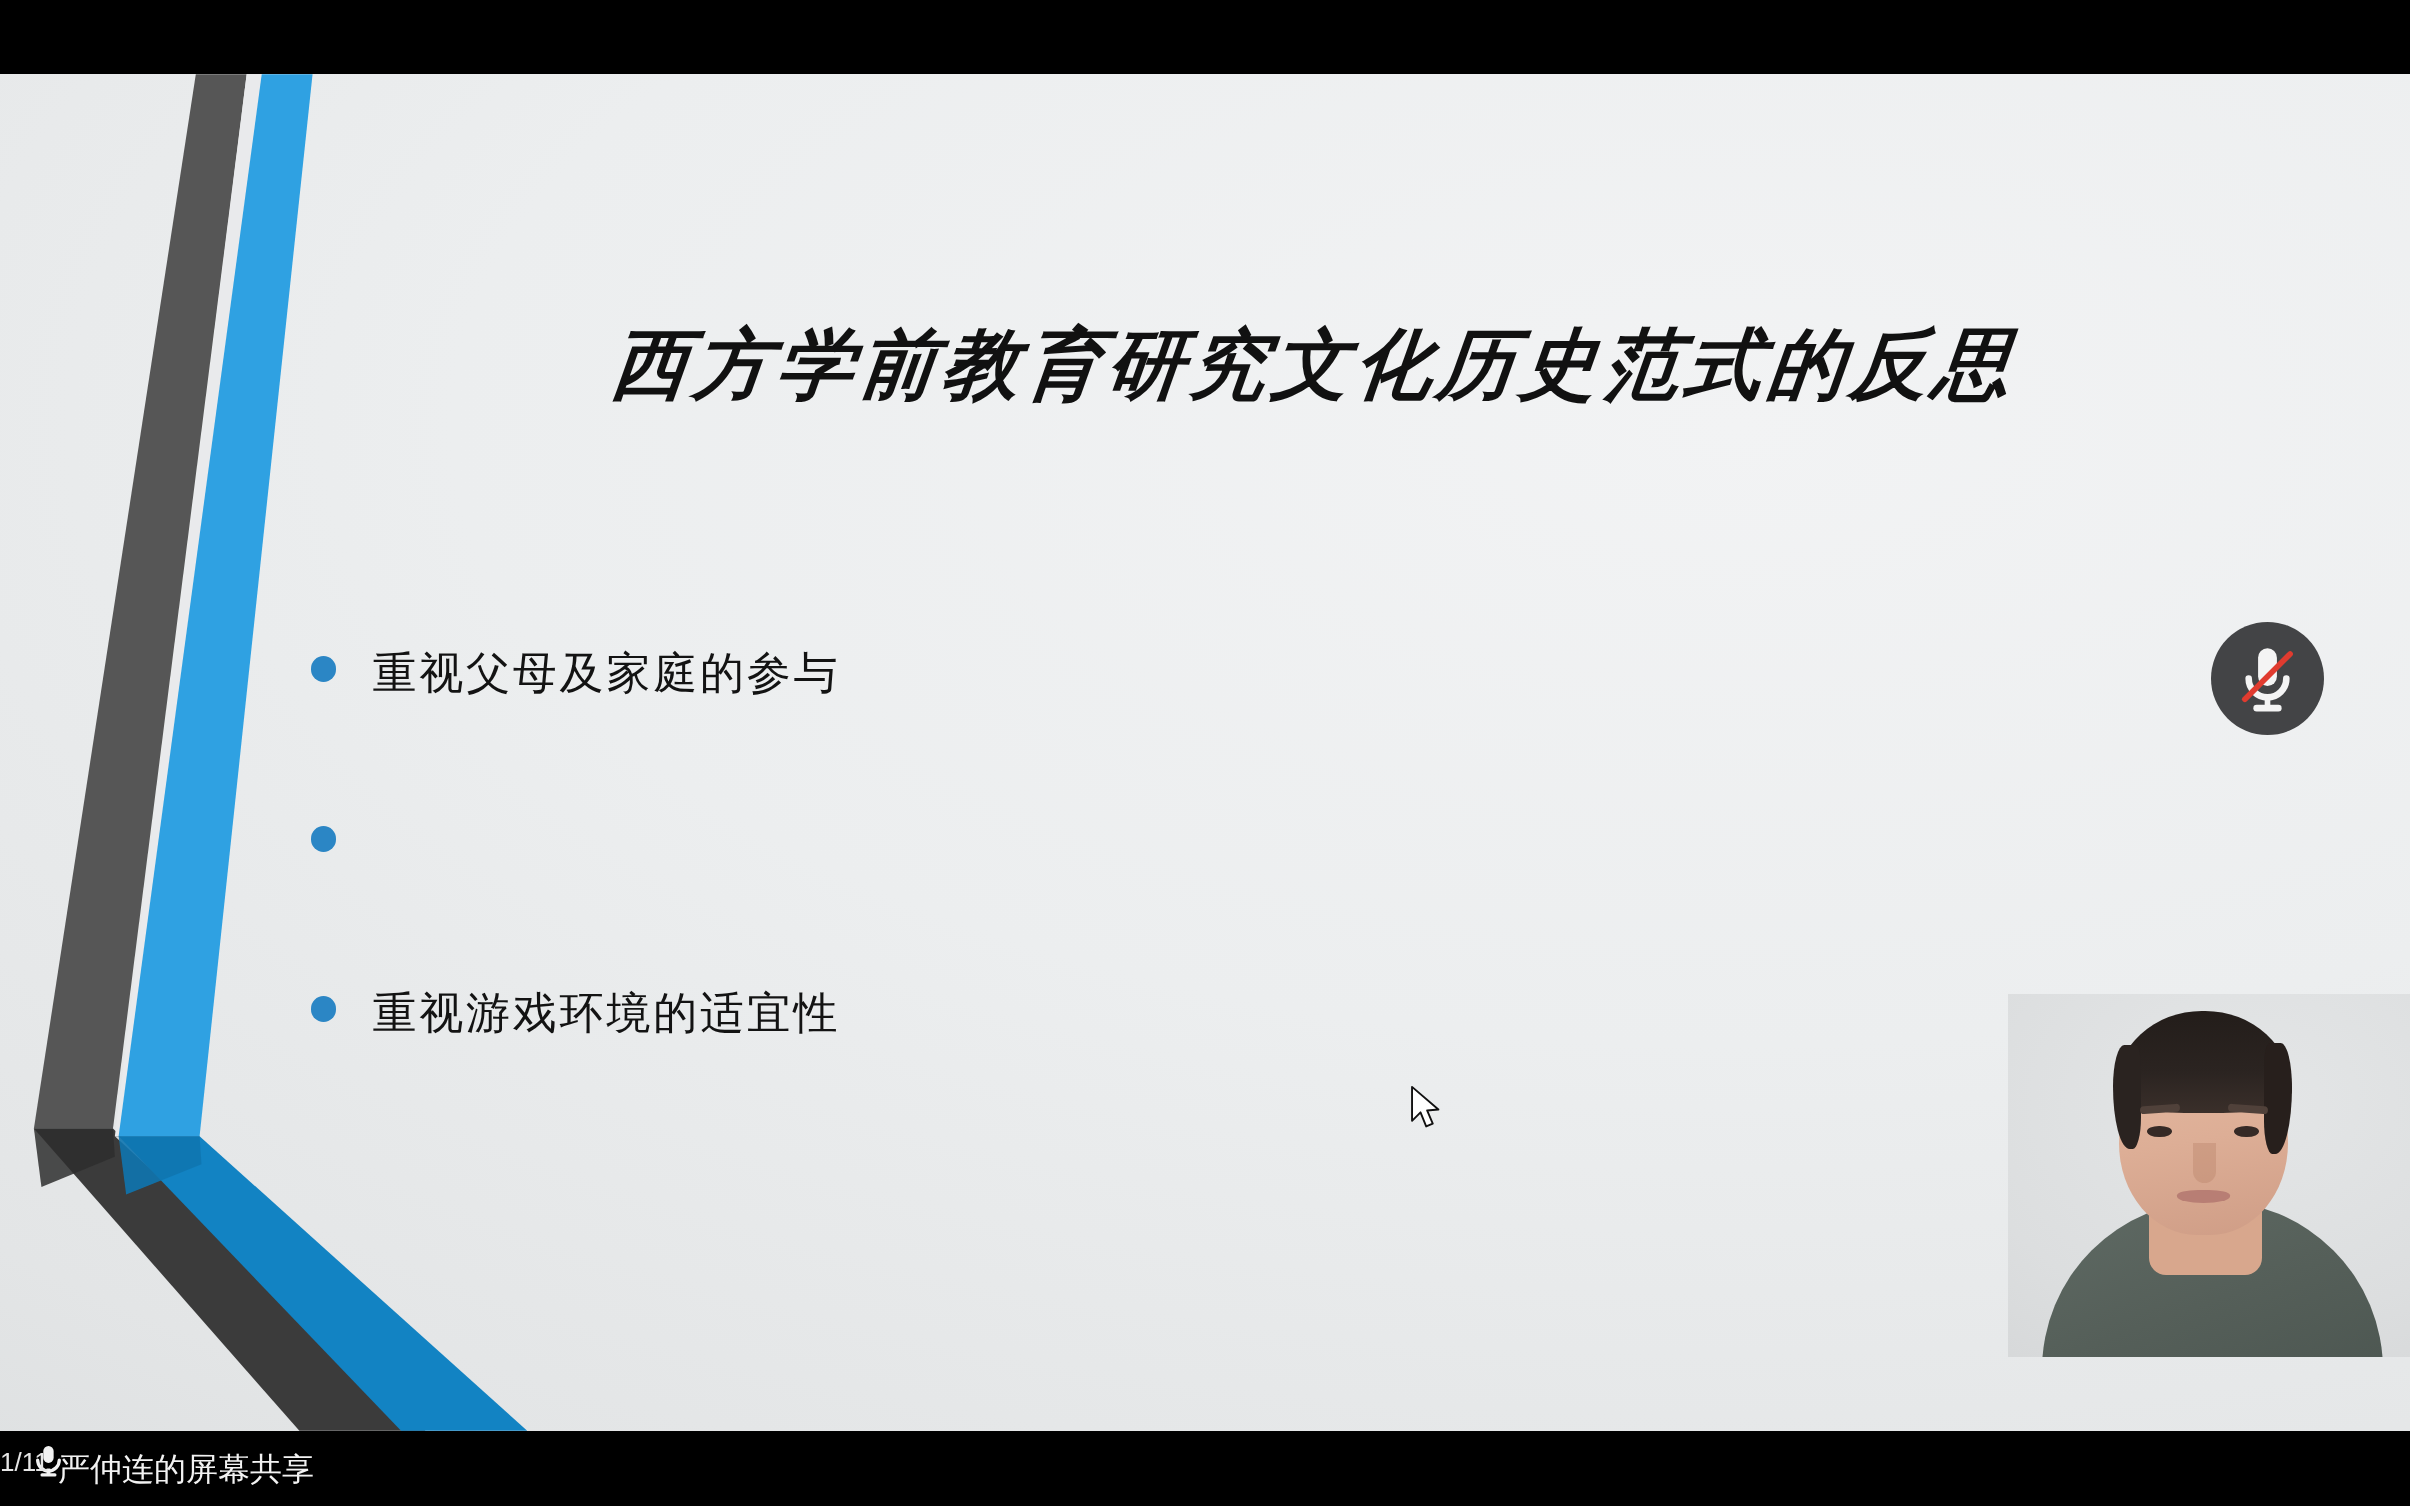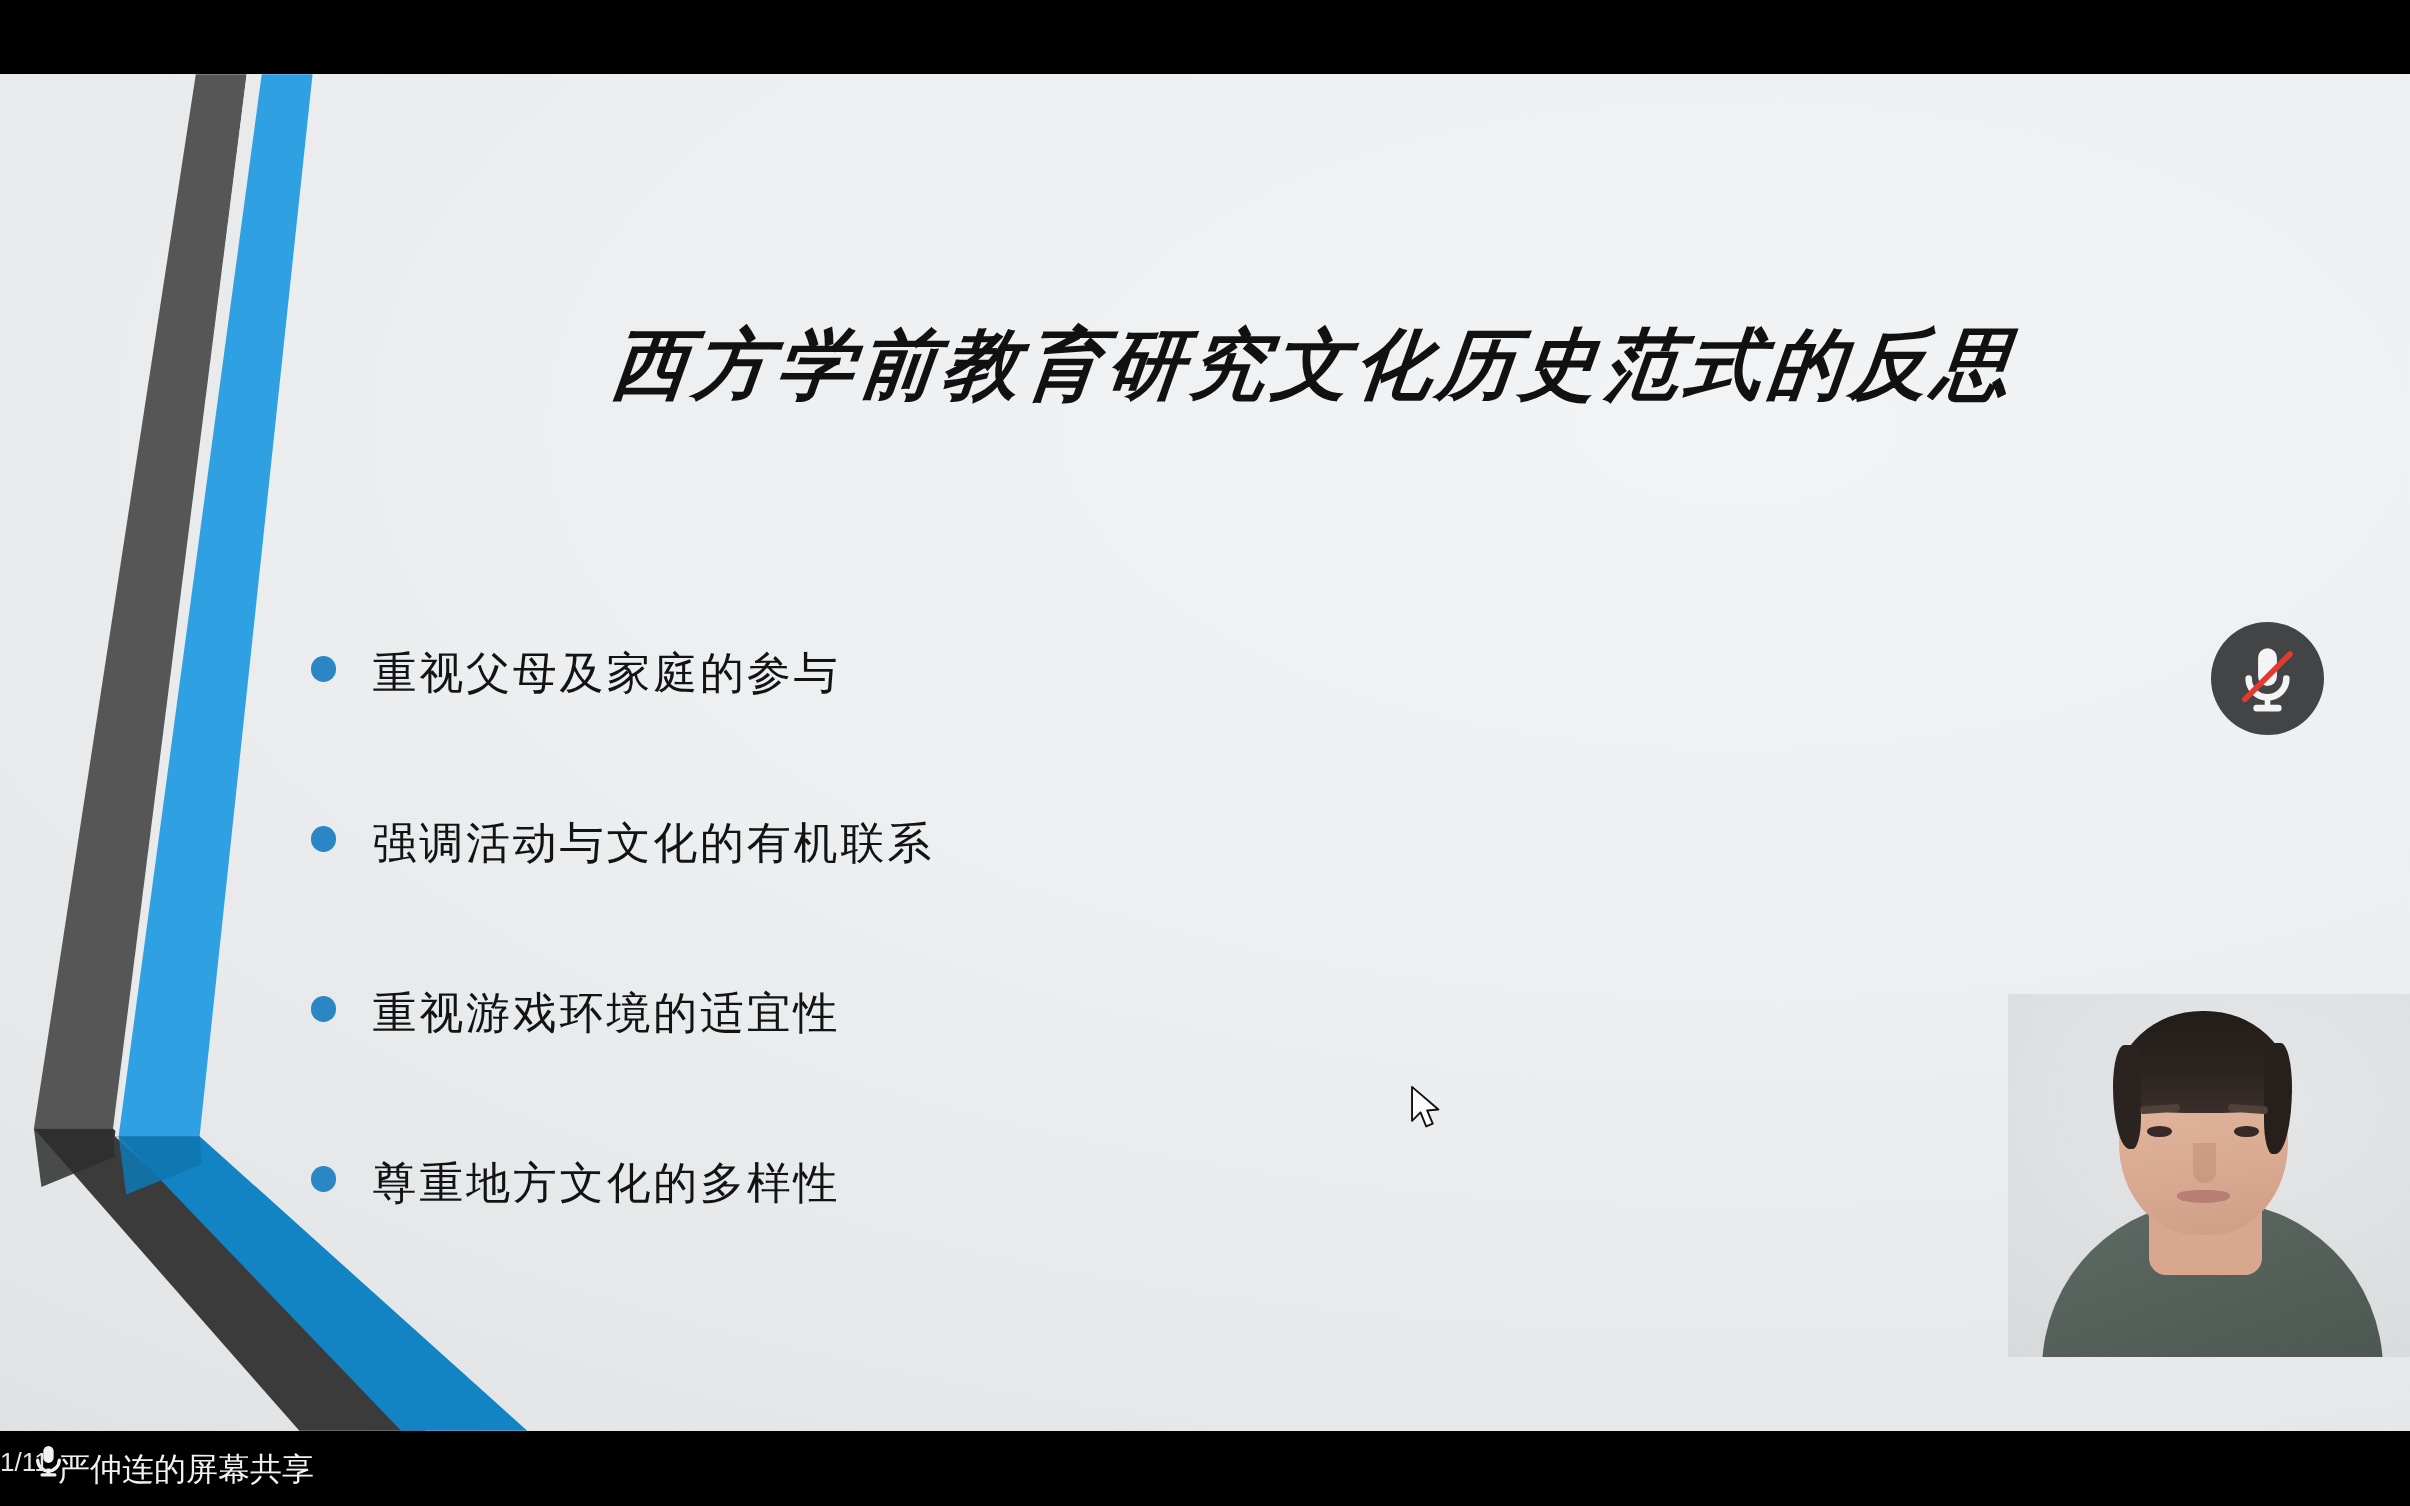--- a/index.html
+++ b/index.html
@@ -253,32 +253,27 @@
 
     <div class="bullet-list">
 
       <div class="bullet-row">
         <span class="bullet-dot"></span>
         <span class="bullet-text">重视父母及家庭的参与</span>
       </div>
 
       <div class="bullet-row">
         <span class="bullet-dot"></span>
-        <span class="bullet-text">强调活动与文化的有机联系</span>
       </div>
 
       <div class="bullet-row">
         <span class="bullet-dot"></span>
         <span class="bullet-text">重视游戏环境的适宜性</span>
       </div>
 
-      <div class="bullet-row">
-        <span class="bullet-dot"></span>
-        <span class="bullet-text">尊重地方文化的多样性</span>
-      </div>
 
     </div>
   </div>
 
   <div class="mic-mute-btn">
     <svg width="113" height="113" viewBox="0 0 120 120">
 
       <rect x="50" y="28" width="20" height="40" rx="10" fill="#f4f4f4"></rect>
 
       <path d="M40 60 a20 20 0 0 0 40 0" stroke="#f4f4f4" stroke-width="7" fill="none" stroke-linecap="round"></path>

